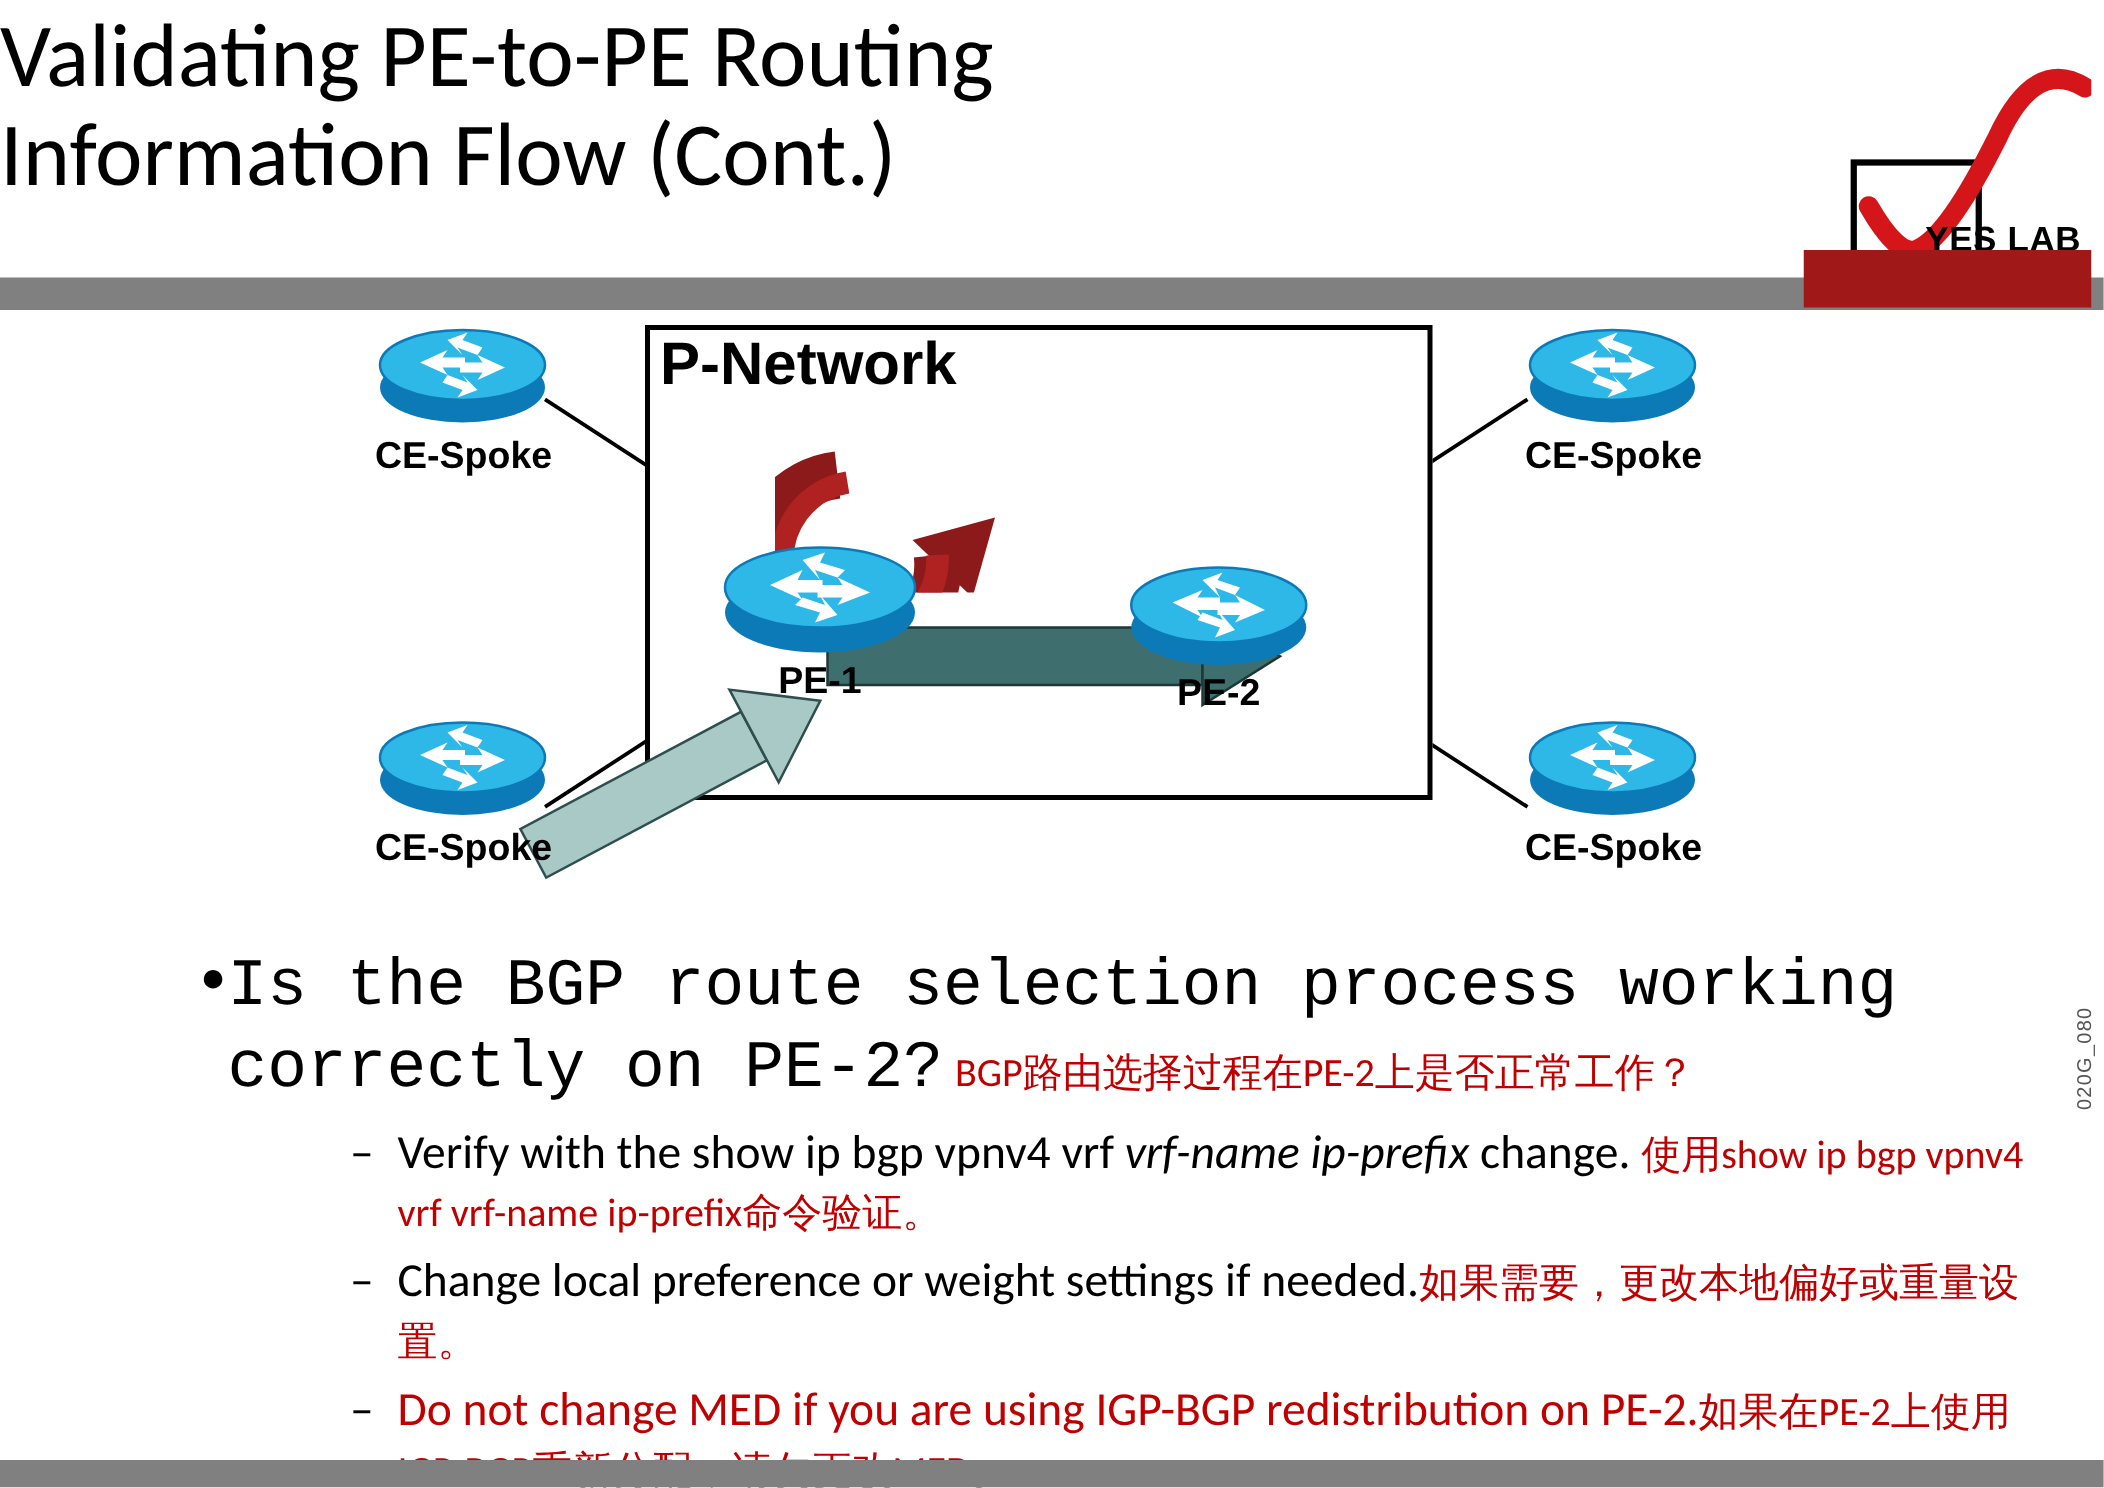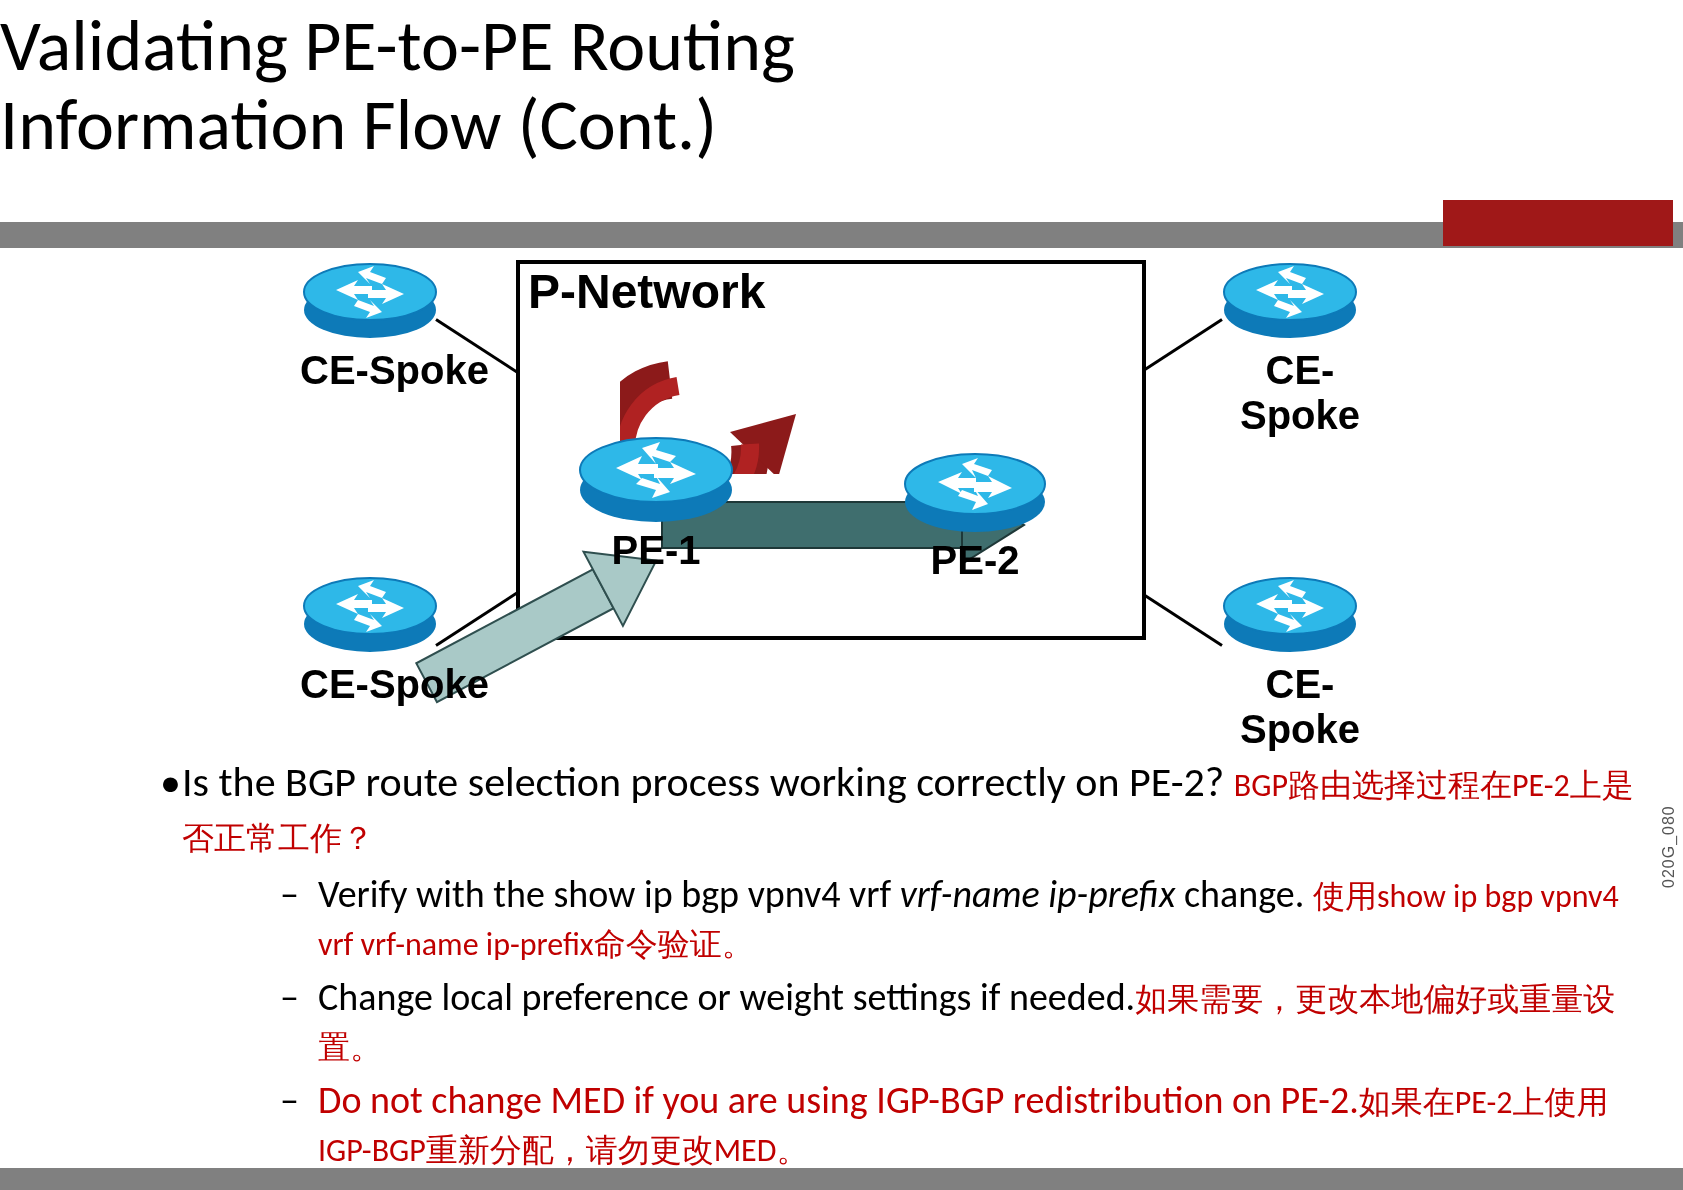--- a/index.html
+++ b/index.html
@@ -14,21 +14,21 @@
 
   .bar-gray { position: absolute; top: 222px; left: 0; width: 1683px; height: 26px; background: #808080; }
   .bar-red  { position: absolute; top: 200px; right: 10px; width: 230px; height: 46px; background: #a01818; }
 
   .diagram { position: absolute; top: 256px; left: 300px; width: 1080px; height: 480px; }
   .pnet-box { position: absolute; top: 4px; left: 216px; width: 630px; height: 380px; border: 4px solid #000; background: #fff; }
   .pnet-label { position: absolute; top: 8px; left: 228px; font-family: Arial, sans-serif; font-size: 48px; font-weight: 700; }
 
   .router { position: absolute; }
   .router svg { display: block; }
-  .router-label { font-family: Arial, sans-serif; font-size: 40px; font-weight: 700; text-align: center; margin-top: 6px; }
+  .router-label { font-family: Arial, sans-serif; font-size: 30px; font-weight: 700; text-align: center; margin-top: 6px; }
 
   .r-tl { top: -4px; left: 0; }
   .r-bl { top: 310px; left: 0; }
   .r-tr { top: -4px; left: 920px; }
   .r-br { top: 310px; left: 920px; }
   .r-pe1 { top: 170px; left: 276px; }
   .r-pe2 { top: 186px; left: 600px; }
   .r-pe1 .router-label, .r-pe2 .router-label { margin-top: 2px; text-align: center; }
 
   .link { position: absolute; background: #000; transform-origin: 0 50%; height: 3px; }
@@ -39,41 +39,48 @@
 
   .arrow-ce { position: absolute; top: 288px; left: 92px; }
   .arrow-pe { position: absolute; top: 224px; left: 352px; }
   .arrow-loop { position: absolute; top: 28px; left: 320px; }
 
   .side-code { position: absolute; top: 632px; left: 1360px; font-family: Arial, sans-serif; font-size: 16px; transform: rotate(-90deg); transform-origin: left top; color: #555; letter-spacing: 1px; }
 
   .body-text { position: absolute; top: 756px; left: 160px; width: 1480px; font-size: 42px; line-height: 1.25; }
   .bullet-row { display: flex; }
   .bullet-dot { width: 22px; flex: 0 0 22px; }
-  .bullet-main .q { font-size: 42px; }
+  .bullet-main .q { font-size: 53px; font-family: Liberation Mono, monospace; }
   .red { color: #c00000; }
   .sub-list { margin-left: 120px; margin-top: 10px; }
   .sub-item { display: flex; margin-bottom: 8px; font-size: 38px; line-height: 1.25; }
   .dash { width: 38px; flex: 0 0 38px; }
   .cmd1 { font-family: "Calibri", Arial, sans-serif; }
   .italic { font-style: italic; }
   .red-sm { color: #c00000; font-size: 32px; }
 
   .footer-rule { position: absolute; left: 0; bottom: 0; width: 1683px; height: 22px; background: #808080; }
 </style>
 </head>
 <body>
 
 <div class="slide">
 
   <div class="title">
     <span class="title-line">Validating PE-to-PE Routing</span>
     <span class="title-line">Information Flow (Cont.)</span>
   </div>
 
+  <div class="logo">
+    <svg width="250" height="180" viewBox="0 0 250 180">
+      <rect x="60" y="80" width="100" height="80" fill="none" stroke="#000" stroke-width="5"></rect>
+      <path d="M 72 115 Q 95 155 110 150 Q 135 140 175 60 Q 205 -5 245 20" fill="none" stroke="#d4151a" stroke-width="16" stroke-linecap="round"></path>
+    </svg>
+    <div class="logo-text">YES LAB</div>
+  </div>
 
   <div class="bar-gray"></div>
   <div class="bar-red"></div>
 
   <div class="diagram">
 
     <div class="link l1"></div>
     <div class="link l2"></div>
     <div class="link l3"></div>
     <div class="link l4"></div>

